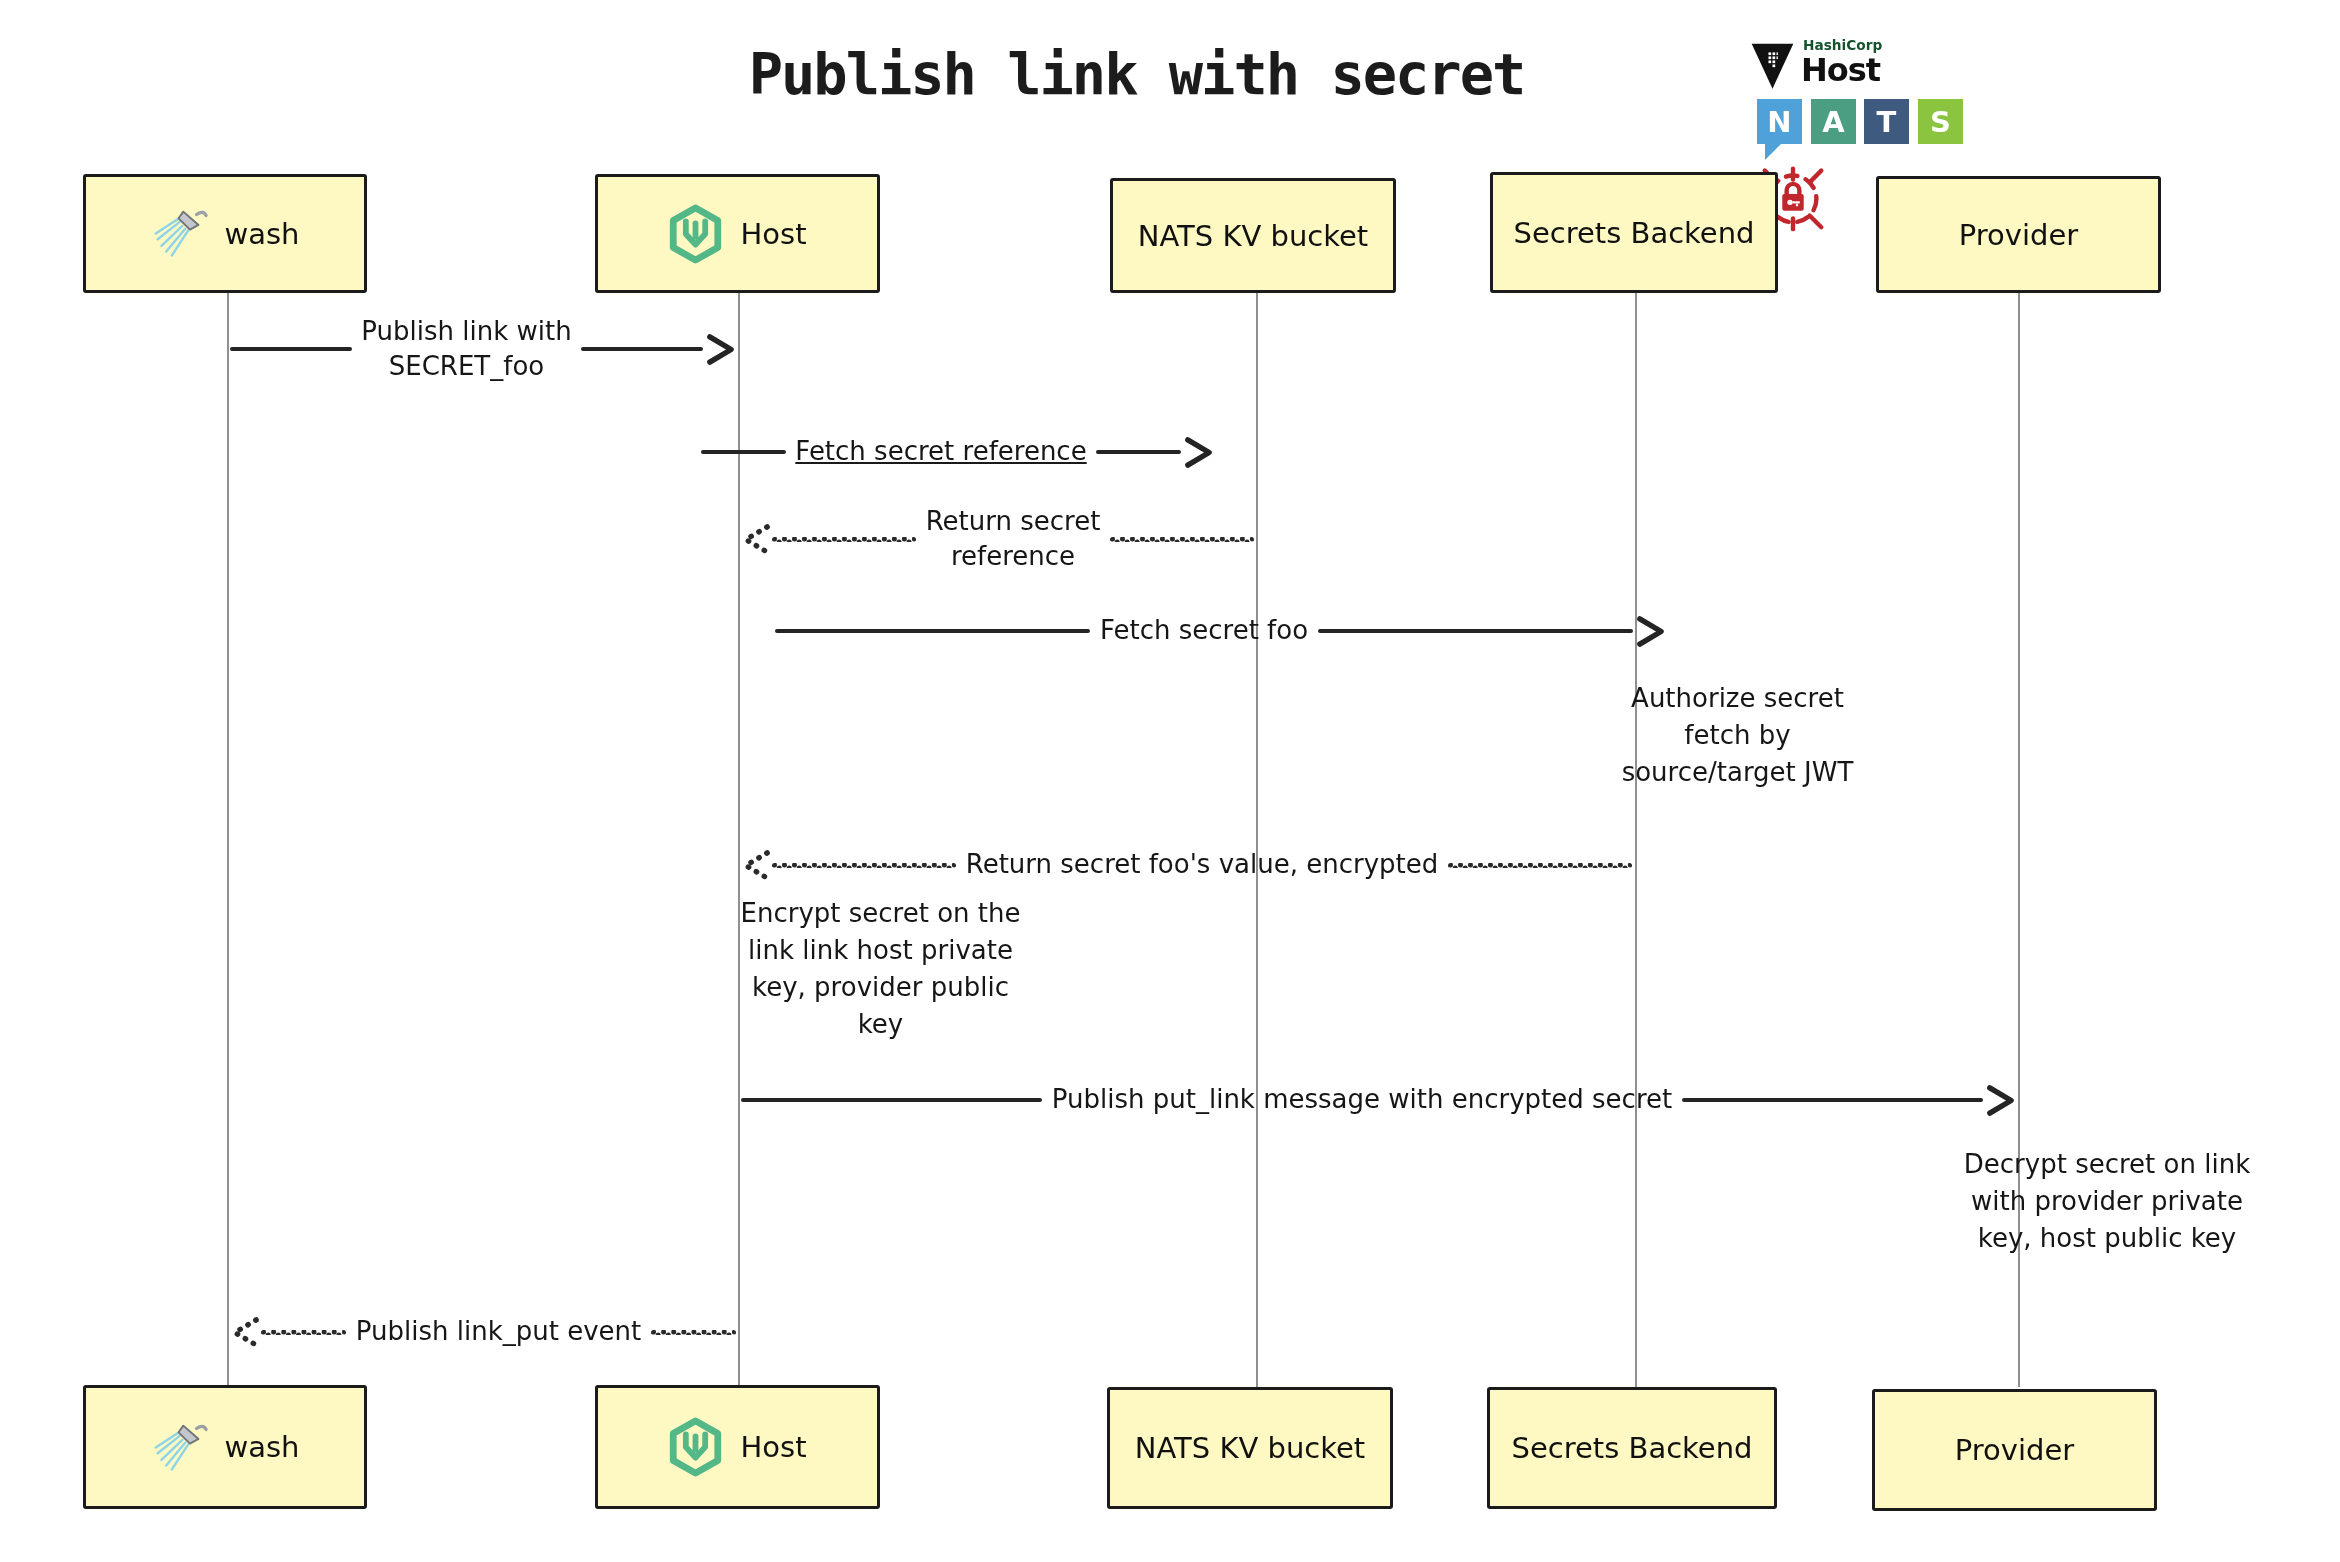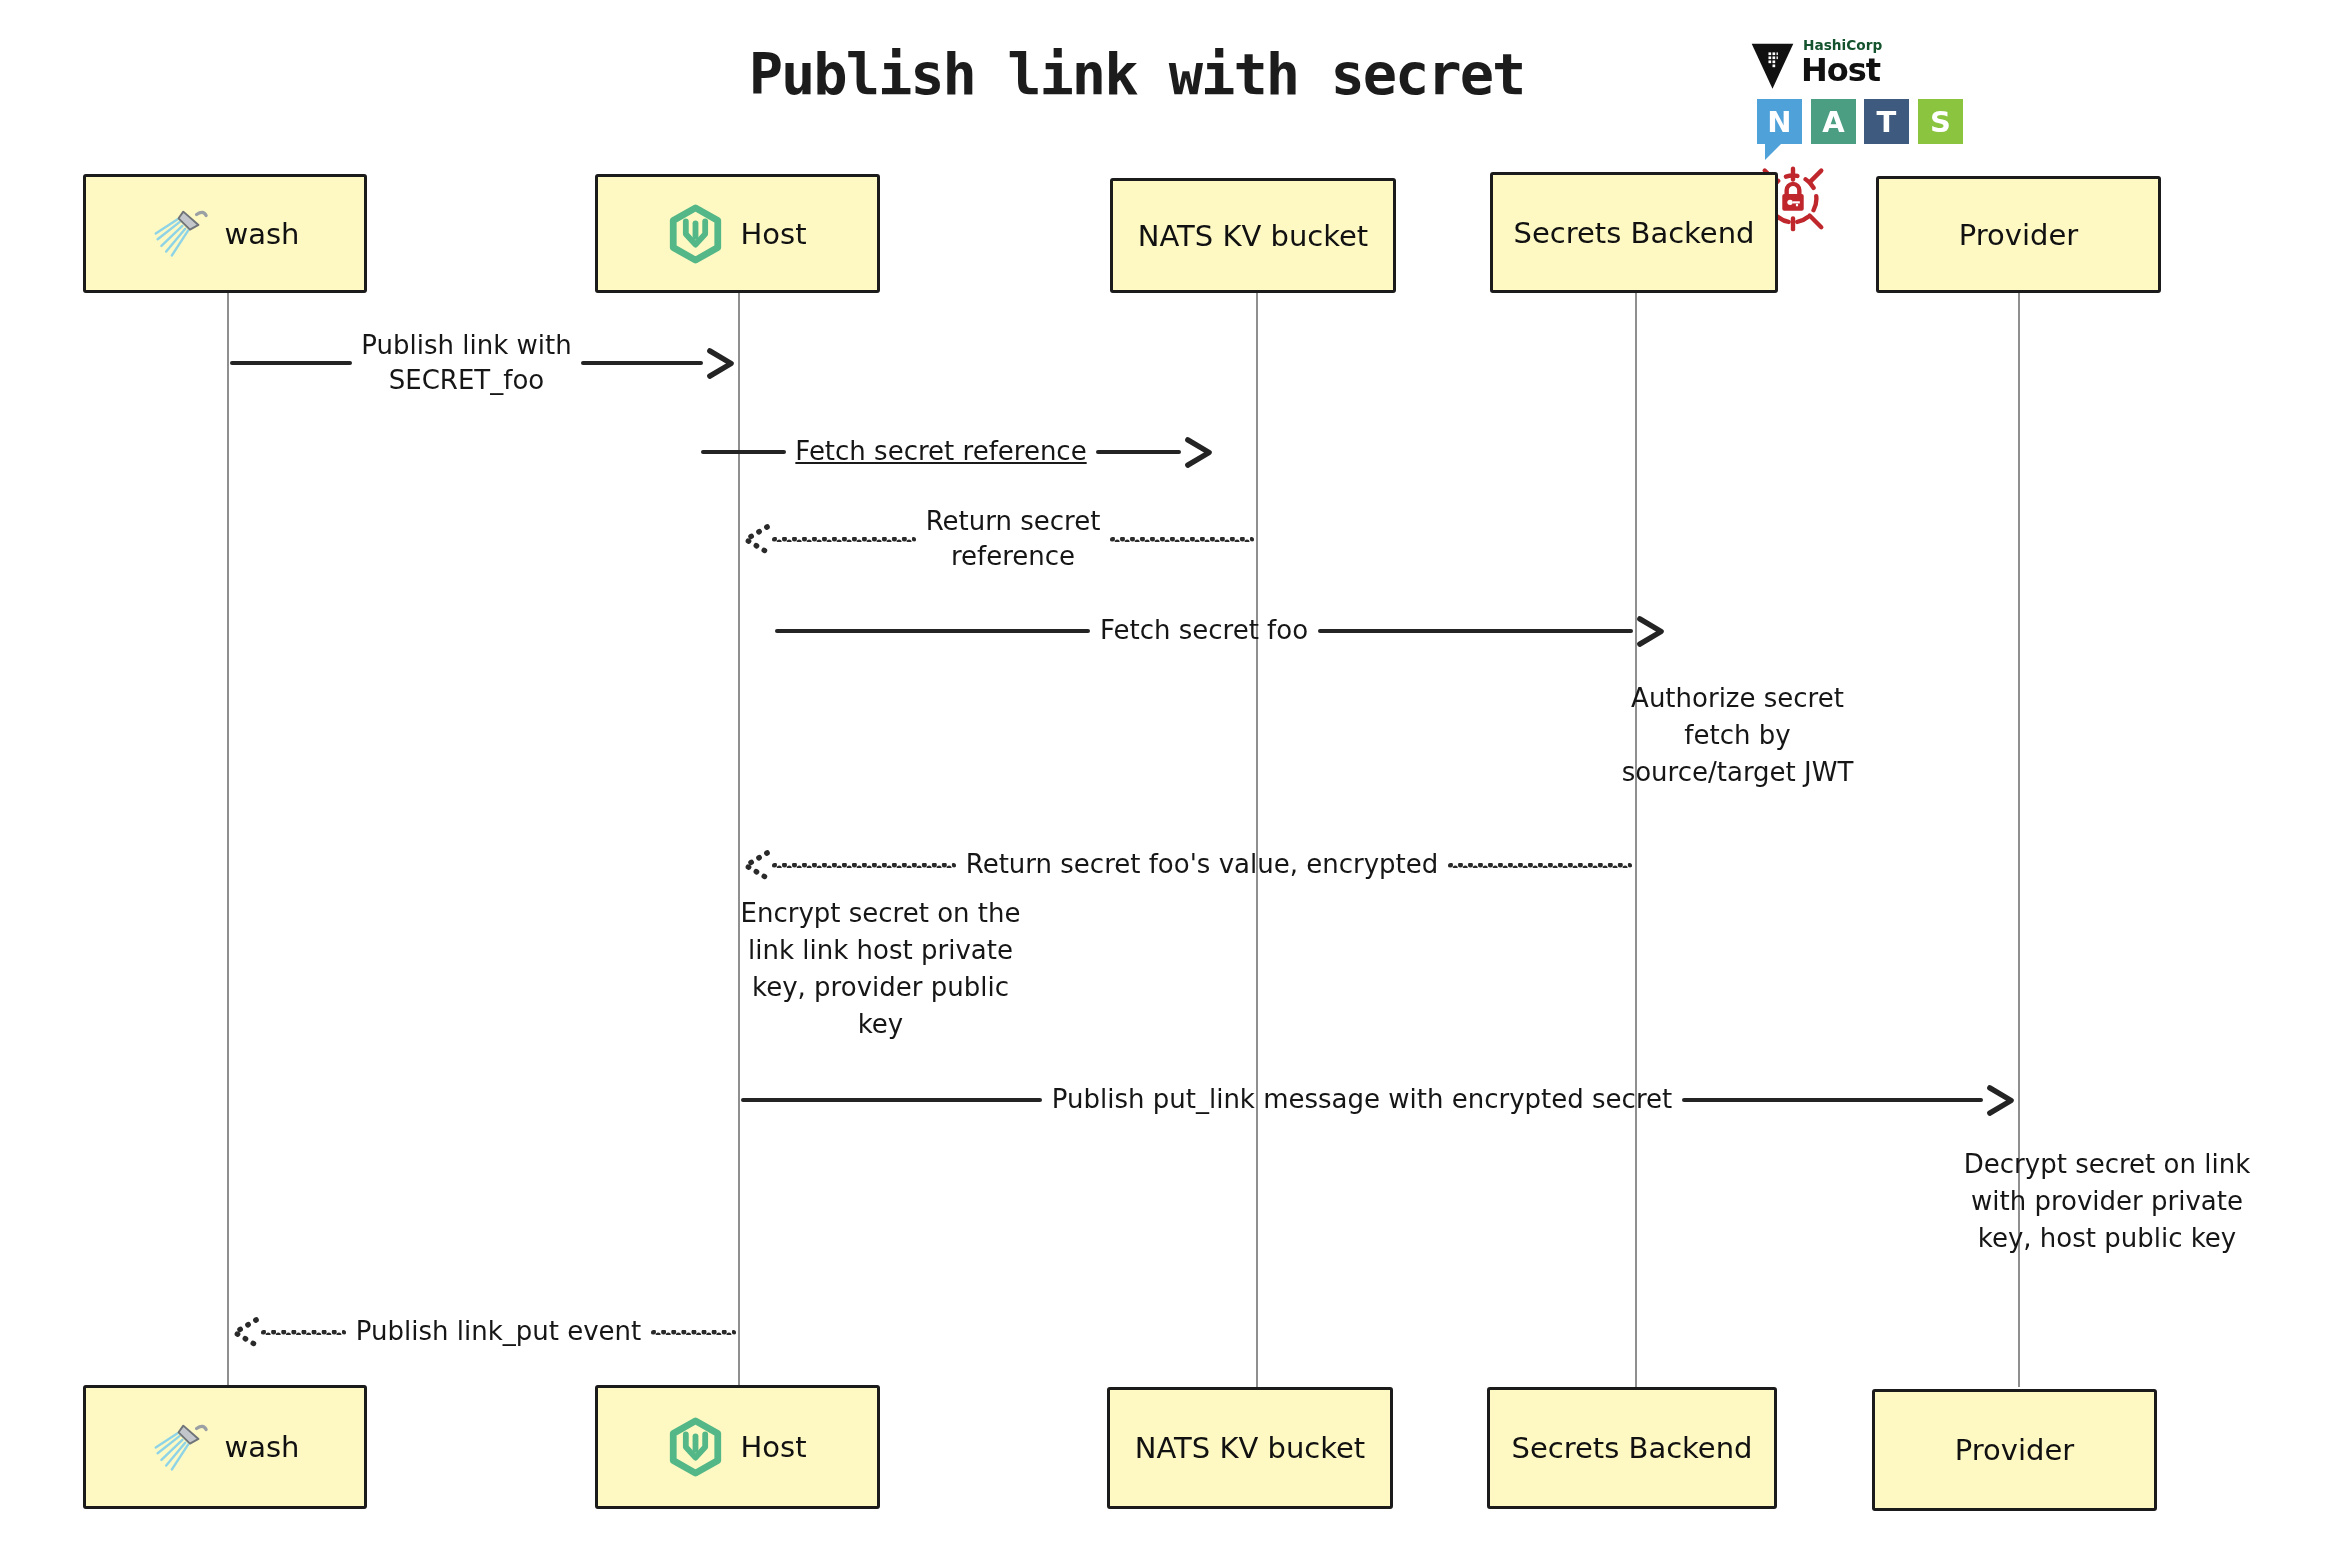--- a/index.html
+++ b/index.html
@@ -151,21 +151,21 @@
   </div>
 
   <div class="abox" style="left:1490px;top:172px;width:288px;height:121px;">
     <span class="alabel">Secrets Backend</span>
   </div>
 
   <div class="abox" style="left:1876px;top:176px;width:285px;height:117px;">
     <span class="alabel">Provider</span>
   </div>
 
-  <div class="msg" style="left:230px;top:319px;width:506px;">
+  <div class="msg" style="left:230px;top:305px;width:506px;">
     <div class="seg"></div>
     <div class="mlabel">Publish link with
 SECRET_foo</div>
     <div class="seg"></div>
     <svg class="chev" width="33" height="35" viewBox="0 0 34 36">
       <path d="M7 5 L29 18 L7 31" fill="none" stroke="#242424" stroke-width="5.5" stroke-linecap="round" stroke-linejoin="round"></path>
     </svg>
   </div>
 
   <div class="msg" style="left:701px;top:408px;width:513px;text-decoration:underline;">

